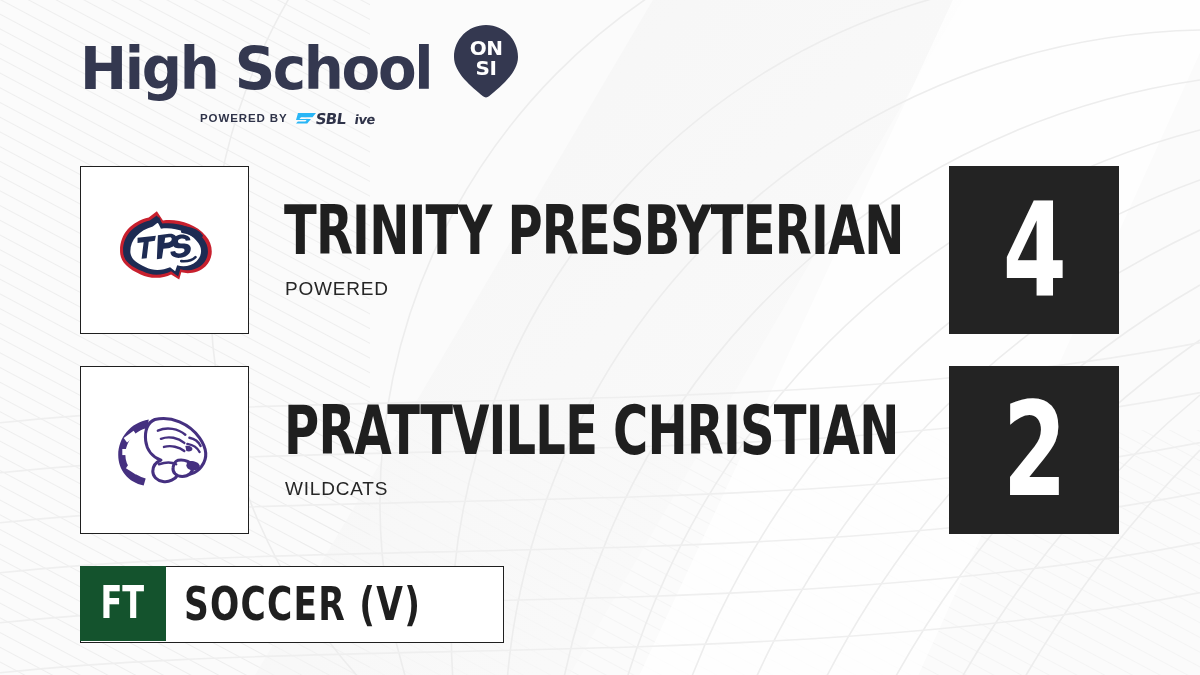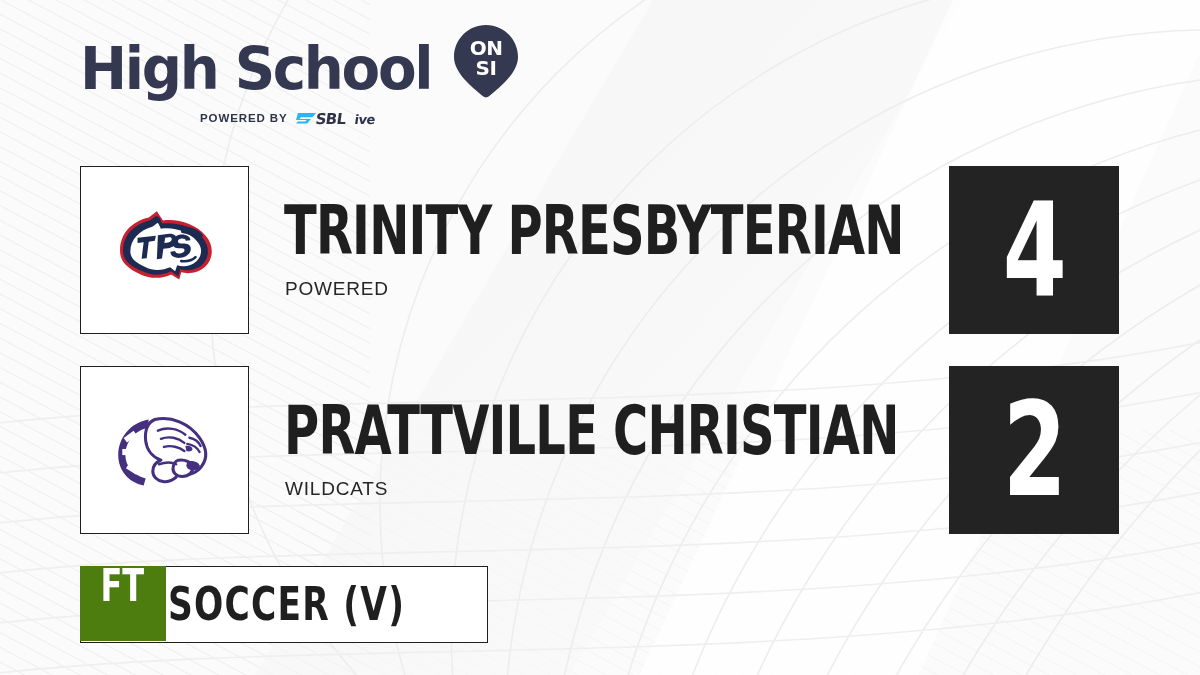--- a/index.html
+++ b/index.html
@@ -104,38 +104,38 @@
 
   
   .statusbar {
     position:absolute; left:80px; top:566px;
     height:77px; display:flex;
     border:1.5px solid #1f1f1f;
     background:#ffffff;
   }
   .status-code {
     width:86px; height:100%;
-    background:#4d7c0f;
-    display:flex; align-items:flex-start; justify-content:center;
+    background:#14532d;
+    display:flex; align-items:center; justify-content:center;
     margin:-1.5px 0 -1.5px -1.5px;
   }
   .status-code span {
     font-family:"DejaVu Sans", sans-serif;
     font-weight:bold;
     font-size:40px;
     line-height:40px;
     color:#ffffff;
     letter-spacing:0px;
     transform:scaleX(0.80) scaleY(1.10);
     transform-origin:center center;
   }
   .status-sport {
     height:100%;
     display:flex; align-items:center;
-    padding:0 30px 0 2px;
+    padding:0 30px 0 18px;
   }
   .status-sport span {
     font-family:"DejaVu Sans", sans-serif;
     font-weight:bold;
     font-size:42px;
     line-height:42px;
     color:#1f1f1f;
     letter-spacing:1.5px;
     white-space:nowrap;
     transform:scaleX(0.82) scaleY(1.10);

